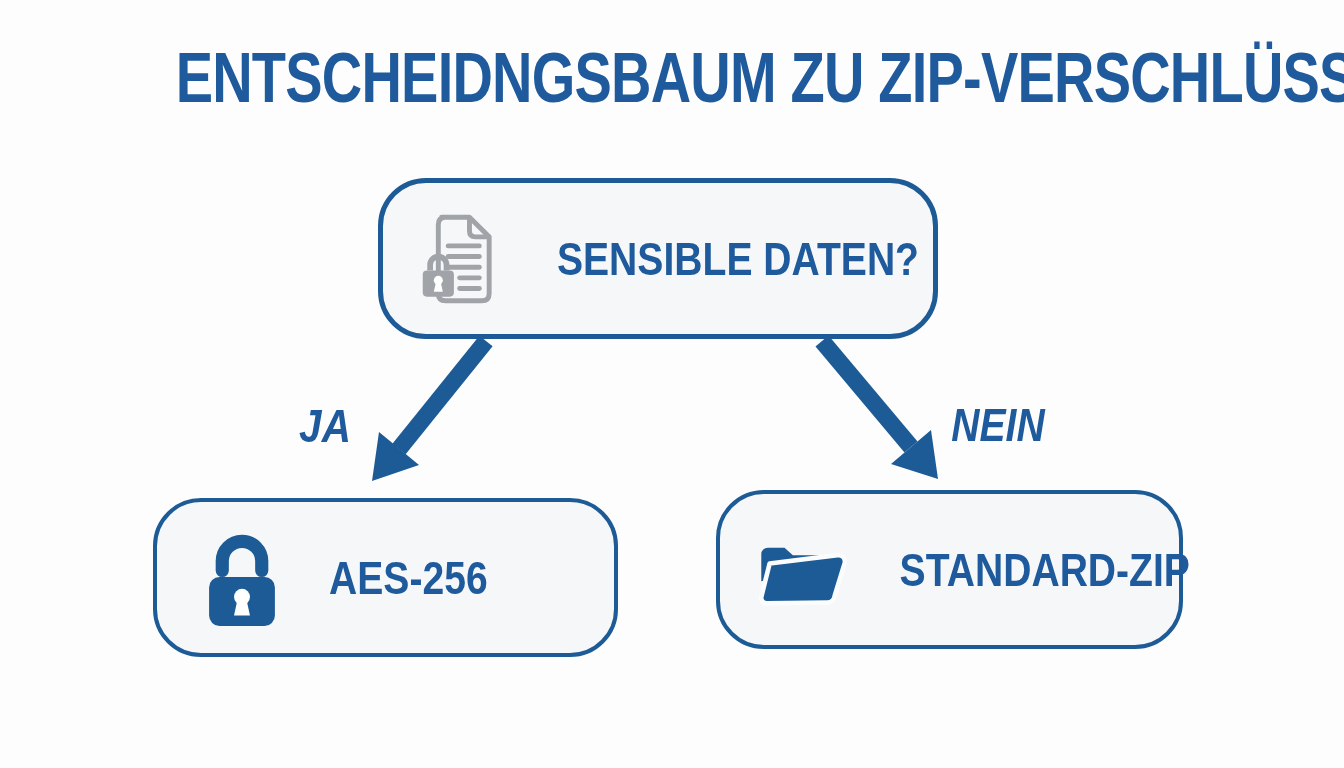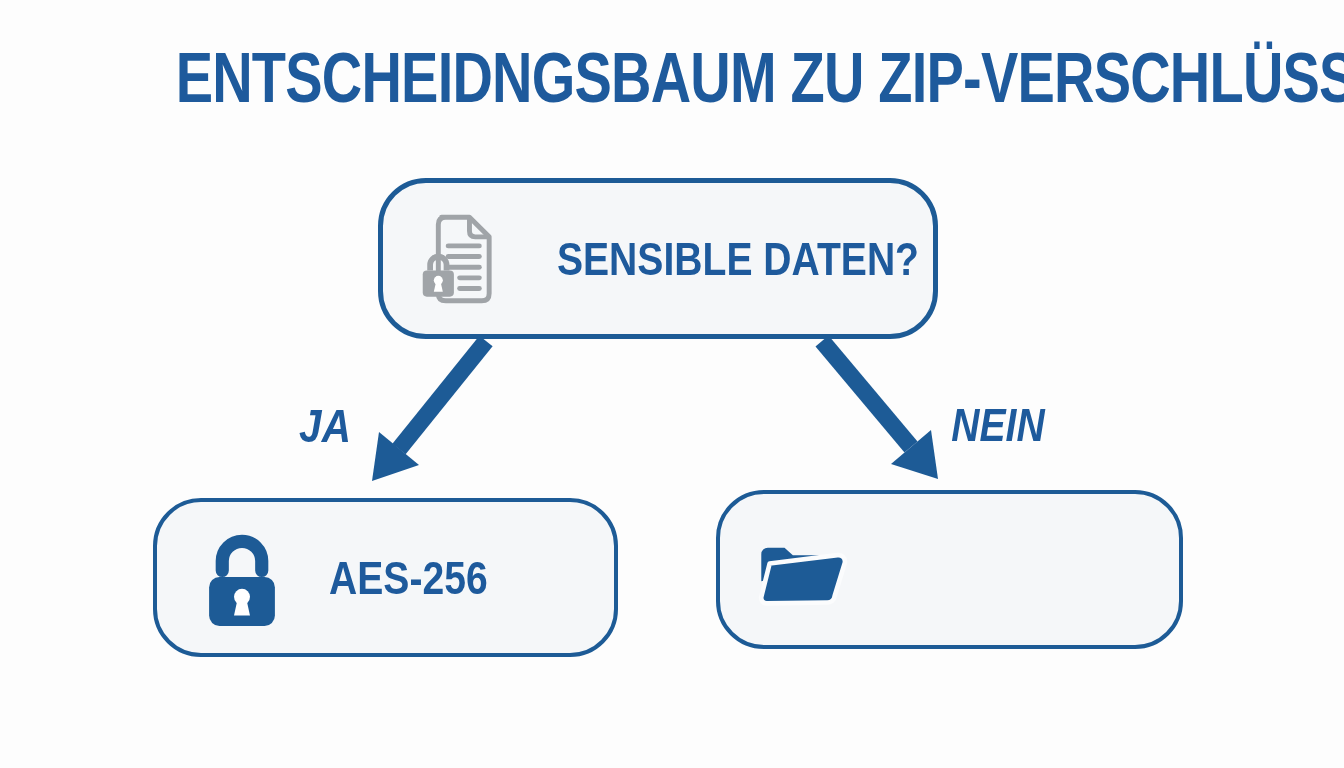--- a/index.html
+++ b/index.html
@@ -138,15 +138,18 @@
     </span>
   </div>
 
   <div class="node node-no">
     <span class="icon">
       <svg width="104" height="82" viewBox="0 0 112 88">
         <path class="acc-fill" d="M10,27 a7,7 0 0 1 7,-7 h18 l9,8 h43 a8,8 0 0 1 8,7 l2,9 -87,12 z"></path>
         <path class="acc-fill fill-gap-stroke" stroke-width="5" stroke-linejoin="round" d="M19,37 L92,28 a7,7 0 0 1 8,8 L89,72 a8,8 0 0 1 -8,7 L16,80 a6,6 0 0 1 -6,-7 z"></path>
       </svg>
     </span>
+    <span class="label">
+      <span class="condense" style="transform: scaleX(0.85);">STANDARD-ZIP</span>
+    </span>
   </div>
 
 </div>
 
 </body></html>

